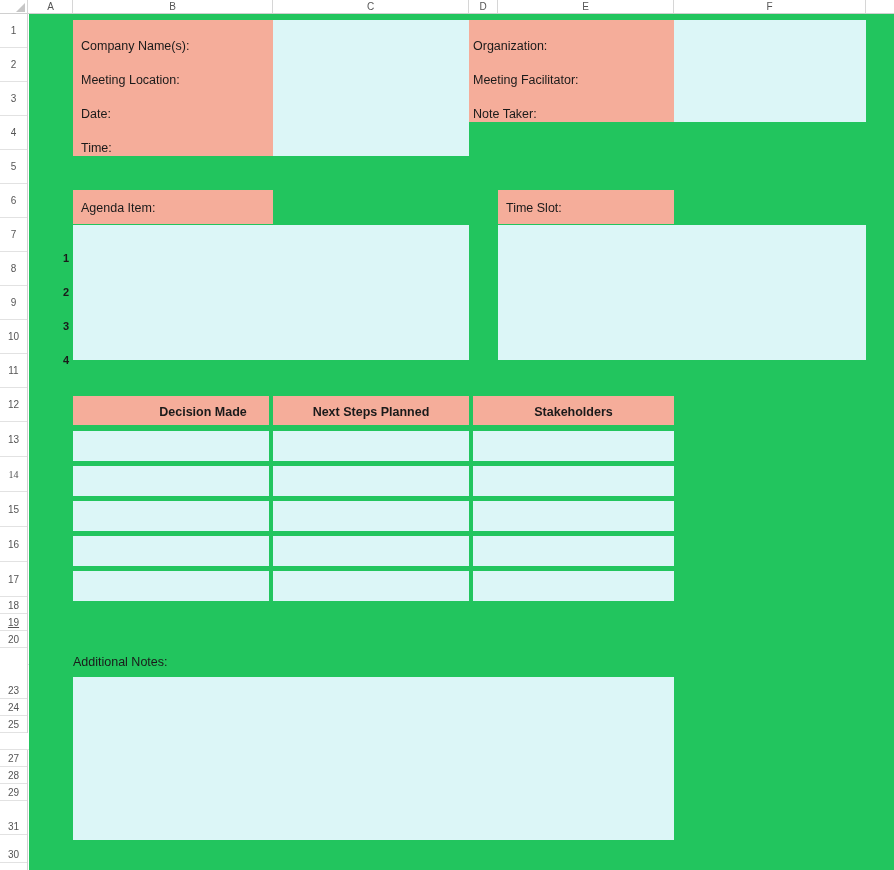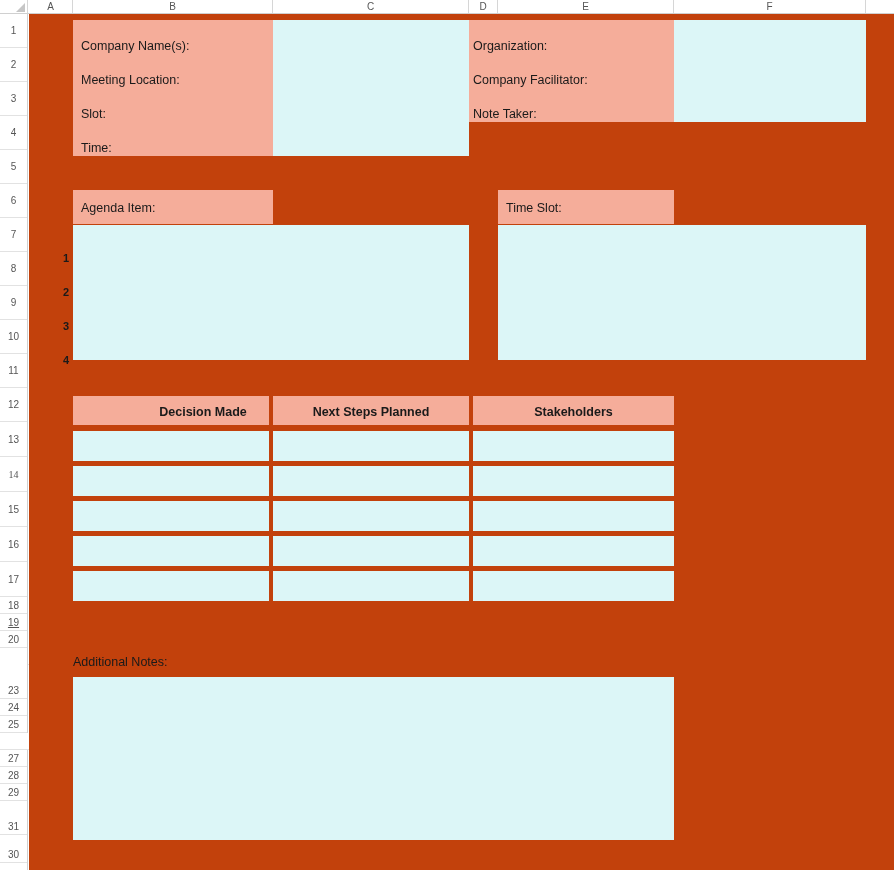--- a/index.html
+++ b/index.html
@@ -91,21 +91,21 @@
     white-space: nowrap;
   }
 
   
   .grid-body {
     position: absolute;
     left: 29px;
     top: 14px;
     width: 865px;
     height: 856px;
-    background: #c2410c;
+    background: #22c55e;
   }
 
   
   .blk {
     position: absolute;
     box-sizing: border-box;
   }
   .blk.salmon { background: #f5ad9a; }
   .blk.cyan   { background: #dcf6f7; }
 
@@ -190,25 +190,25 @@
     <div class="blk salmon" style="left:44px;top:6px;width:200px;height:136px;"></div>
 
     <div class="blk cyan" style="left:244px;top:6px;width:196px;height:136px;"></div>
 
     <div class="blk salmon" style="left:440px;top:6px;width:205px;height:102px;"></div>
 
     <div class="blk cyan" style="left:645px;top:6px;width:192px;height:102px;"></div>
 
     <div class="lbl plain" style="left:52px;top:26px;">Company Name(s):</div>
     <div class="lbl plain" style="left:52px;top:60px;">Meeting Location:</div>
-    <div class="lbl plain" style="left:52px;top:94px;">Slot:</div>
+    <div class="lbl plain" style="left:52px;top:94px;">Date:</div>
     <div class="lbl plain" style="left:52px;top:128px;">Time:</div>
 
     <div class="lbl plain" style="left:444px;top:26px;">Organization:</div>
-    <div class="lbl plain" style="left:444px;top:60px;">Company Facilitator:</div>
+    <div class="lbl plain" style="left:444px;top:60px;">Meeting Facilitator:</div>
     <div class="lbl plain" style="left:444px;top:94px;">Note Taker:</div>
 
     <div class="blk salmon" style="left:44px;top:176px;width:200px;height:34px;"></div>
     <div class="lbl plain" style="left:52px;top:188px;">Agenda Item:</div>
 
     <div class="blk salmon" style="left:469px;top:176px;width:176px;height:34px;"></div>
     <div class="lbl plain" style="left:477px;top:188px;">Time Slot:</div>
 
     <div class="blk cyan" style="left:44px;top:211px;width:396px;height:135px;"></div>
 

